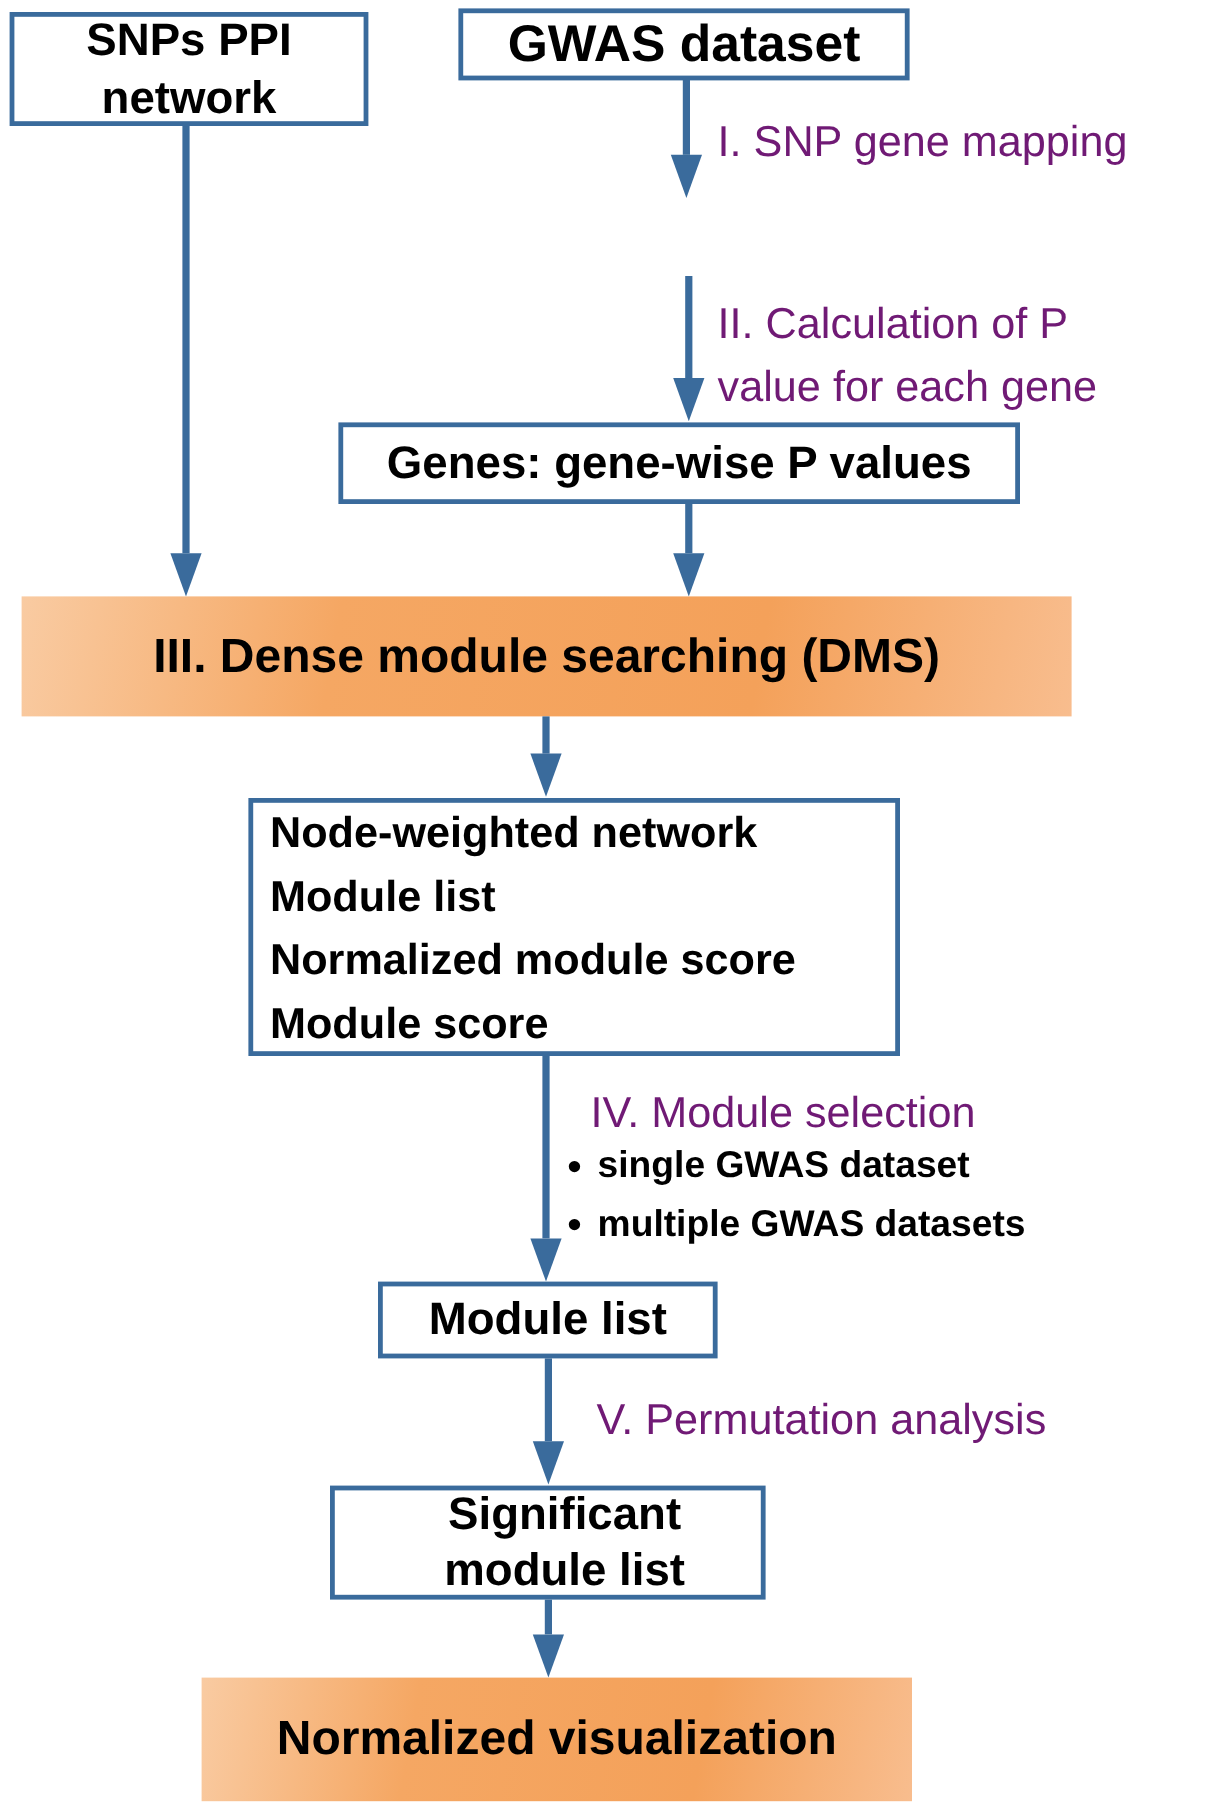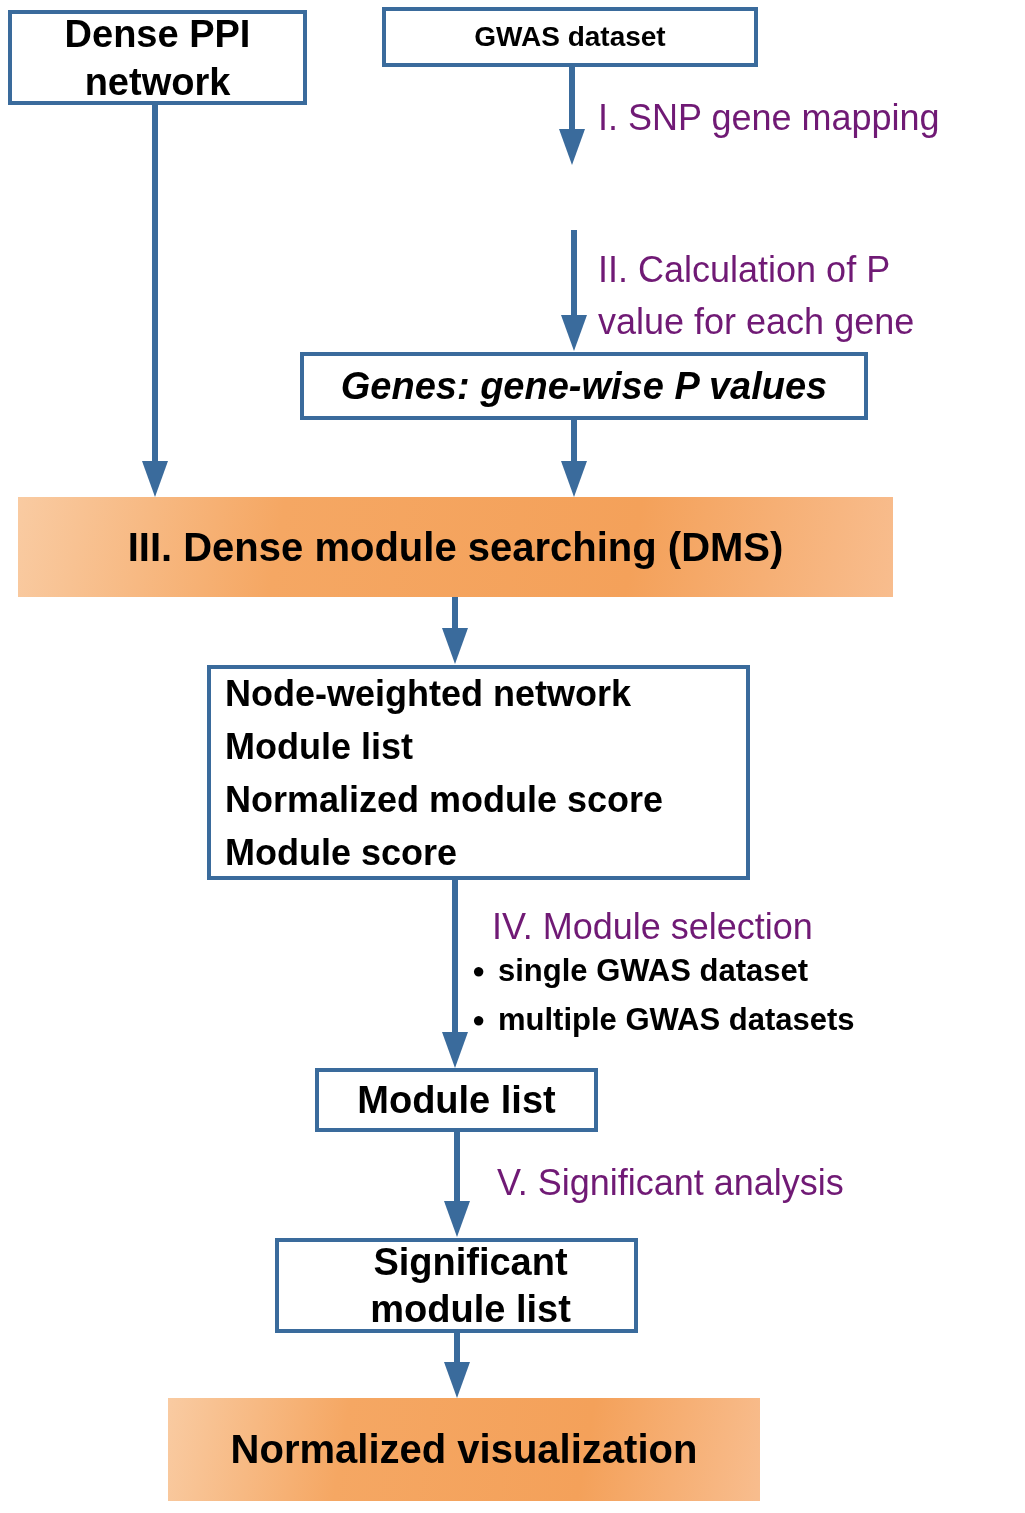--- a/index.html
+++ b/index.html
@@ -6,23 +6,23 @@
   .canvas{
     position:relative;width:1025px;height:1513px;background:#ffffff;
     font-family:"Liberation Sans",sans-serif;color:#000;overflow:hidden;
   }
   .box{
     position:absolute;background:#ffffff;border:4px solid #3a6b9c;
     box-sizing:border-box;display:flex;align-items:center;justify-content:center;
     text-align:center;font-weight:bold;color:#000;
   }
   .human-ppi{left:8px;top:10px;width:299px;height:95px;font-size:38px;line-height:48px;white-space:pre-line;}
-  .gwas{left:382px;top:7px;width:376px;height:60px;font-size:28px;}
+  .gwas{left:382px;top:7px;width:376px;height:60px;font-size:43px;}
   .genes-snps{left:290px;top:167px;width:568px;height:63px;font-size:38px;}
-  .genes-genewise{left:300px;top:352px;width:568px;height:68px;font-size:38px;font-style:italic;}
+  .genes-genewise{left:282px;top:352px;width:568px;height:68px;font-size:38px;}
   .orange{
     position:absolute;display:flex;align-items:center;justify-content:center;
     font-weight:bold;font-size:40px;color:#000;text-align:right;
     background:linear-gradient(100deg,#f9cba2 0%,#f5a763 30%,#f4a15a 70%,#f8bd8e 100%);
   }
   .dms{left:18px;top:497px;width:875px;height:100px;}
   .subnetwork{left:168px;top:1398px;width:592px;height:103px;}
   .outputs{
     position:absolute;left:187px;top:665px;width:543px;height:215px;
     background:#ffffff;border:4px solid #3a6b9c;box-sizing:border-box;
@@ -52,21 +52,21 @@
   .step5{left:497px;top:1162px;}
   .bullets{position:absolute;left:472px;top:946px;display:flex;flex-direction:column;}
   .bullet-row{display:flex;align-items:center;height:49px;font-size:31px;font-weight:bold;}
   .bullet-dot{font-size:22px;width:26px;display:inline-block;text-align:left;}
 </style>
 </head>
 <body>
 
 <div class="canvas">
 
-  <div class="box human-ppi">Dense PPI
+  <div class="box human-ppi">SNPs PPI
 network</div>
   <div class="box gwas">GWAS dataset</div>
 
   <div class="vline l-gwas"></div>
   <div class="ahead h-gwas"></div>
   <div class="step step1">I. SNP gene mapping</div>
 
 
   <div class="vline l-snps"></div>
   <div class="ahead h-snps"></div>
@@ -104,21 +104,21 @@
     <div class="bullet-row">
       <span class="bullet-dot">●</span>
       <span>multiple GWAS datasets</span>
     </div>
   </div>
 
   <div class="box module-list">Module list</div>
 
   <div class="vline l-mod"></div>
   <div class="ahead h-mod"></div>
-  <div class="step step5">V. Significant analysis</div>
+  <div class="step step5">V. Permutation analysis</div>
 
   <div class="box significant">Significant
 module list</div>
 
   <div class="vline l-sig"></div>
   <div class="ahead h-sig"></div>
 
   <div class="orange subnetwork">Normalized visualization</div>
 
 </div>

